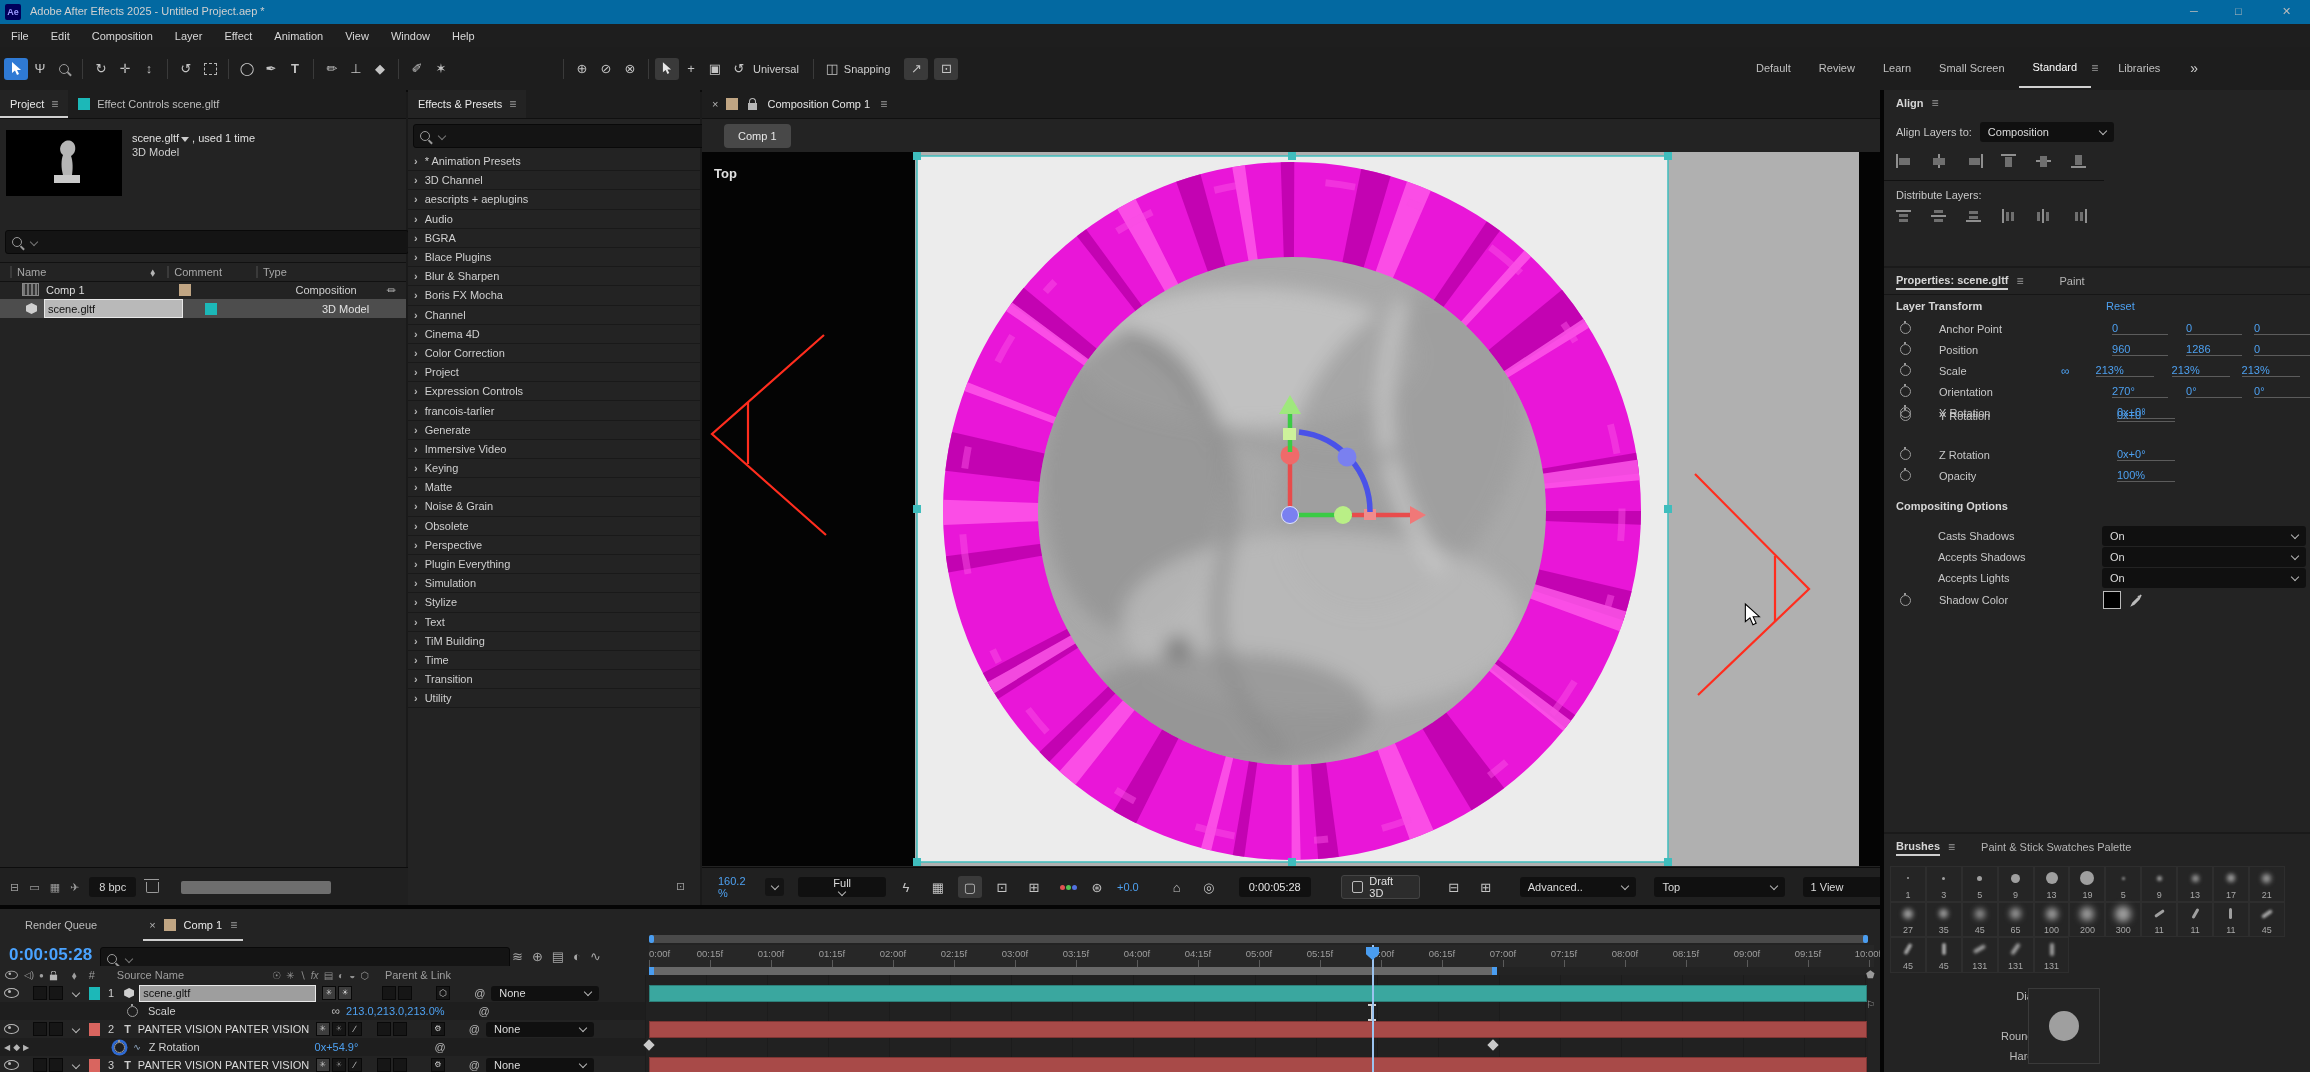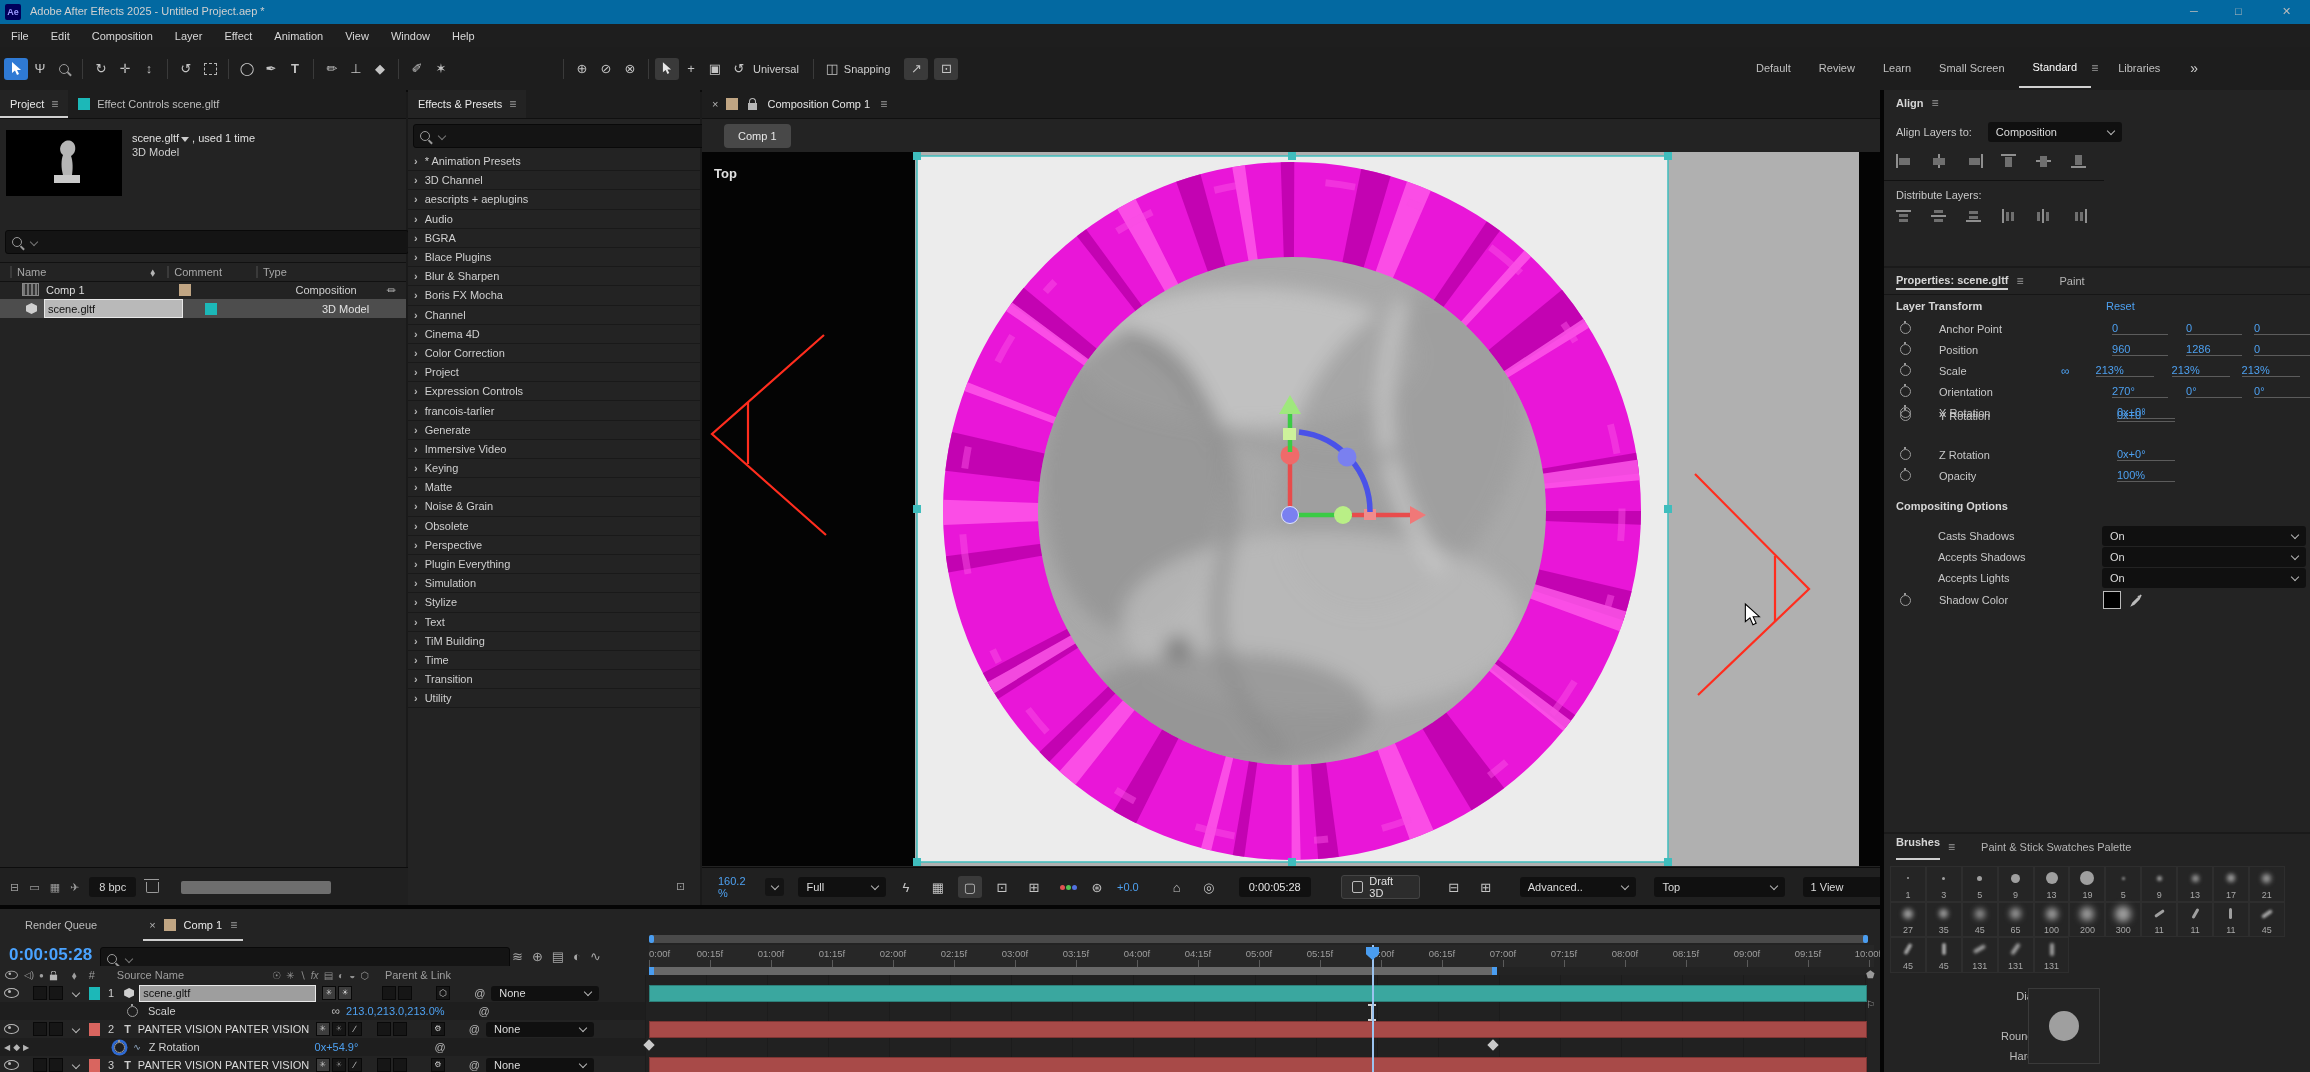--- a/index.html
+++ b/index.html
@@ -426,21 +426,21 @@
           <path d="M1 0 L1 13 L4.4 10.2 L6.6 15.4 L9 14.3 L6.8 9.4 L11.4 9.4 Z" fill="#fff" stroke="#000" stroke-width="0.8"></path>
         </g>
       </svg>
     </div>
 
     <div class="ab r" style="left:0;top:777px;width:1178px;height:38px;background:#202020;border-top:1px solid #0c0c0c;gap:8px;padding-left:16px;">
       <span class="blue">160.2 %</span>
       <span class="r" style="background:#141414;border-radius:3px;width:20px;height:18px;justify-content:center;">
           <span class="chev" style="margin:0 0 2px 0;"></span>
         </span>
-      <span class="dd" style="width:74px;margin-left:6px;">
+      <span class="dd" style="width:74px;margin-left:6px;flex-direction:column;">
           <span>Full</span>
           <span class="chev" style="margin:0 0 2px 0;"></span>
         </span>
       <span class="tool">ϟ</span>
       <span class="tool">▦</span>
       <span class="tool boxed">▢</span>
       <span class="tool">⊡</span>
       <span class="tool">⊞</span>
       <span class="r" style="gap:1px;margin-left:6px;">
         <span style="width:5px;height:5px;border-radius:50%;background:#e05252;"></span>
@@ -471,21 +471,21 @@
           <span class="chev" style="margin:0 0 2px 0;"></span>
         </span>
     </div>
   </div>
 
   <div class="ab panel" style="left:1884px;top:90px;width:426px;height:176px;">
     <div class="r" style="height:26px;padding-left:12px;gap:8px;background:#232323;">
       <span class="hdr">Align</span>
       <span class="burger">≡</span>
     </div>
-    <div class="r" style="padding:6px 0 0 12px;gap:16px;">
+    <div class="r" style="padding:6px 0 0 12px;gap:8px;">
       <span>Align Layers to:</span>
       <span class="dd" style="width:118px;">
           <span>Composition</span>
           <span class="chev" style="margin:0 0 2px 0;"></span>
         </span>
     </div>
     <div class="r" style="padding:12px 0 0 12px;gap:18px;">
       <span class="alico">
           <span class="b1" style="left:0;top:0;width:2px;height:14px;"></span>
           <span class="b2" style="left:3px;top:4px;width:11px;height:7px;"></span>
@@ -635,21 +635,21 @@
       <span style="margin-left:28px;width:140px;">Shadow Color</span>
       <span style="width:16px;height:16px;background:#000;border:1.5px solid #bbb;margin-left:24px;"></span>
       <svg width="14" height="14" style="margin-left:8px;">
           <path d="M12 2 L9 5 L4 10 L3 12 L5 11 L10 6 Z M9 3 L11 5" stroke="#bbb" stroke-width="1.6" fill="none"></path>
         </svg>
     </div>
   </div>
 
   <div class="ab panel" style="left:1884px;top:834px;width:426px;height:238px;">
     <div class="r" style="height:26px;padding-left:12px;gap:8px;">
-      <span class="hdr" style="box-shadow:0 2px 0 #cfcfcf;padding-bottom:10px;">Brushes</span>
+      <span class="hdr" style="box-shadow:0 2px 0 #cfcfcf;padding-bottom:2px;">Brushes</span>
       <span class="burger">≡</span>
       <span style="margin-left:18px;color:#b5b5b5;">Paint &amp; Stick Swatches Palette</span>
     </div>
     <div class="ab" style="left:6px;top:32px;width:408px;display:flex;flex-wrap:wrap;">
       <div class="bcell">
           <span class="bdot" style="width:2px;height:2px;"></span>
           <span class="bnum">1</span>
         </div>
       <div class="bcell">
           <span class="bdot" style="width:3px;height:3px;"></span>

